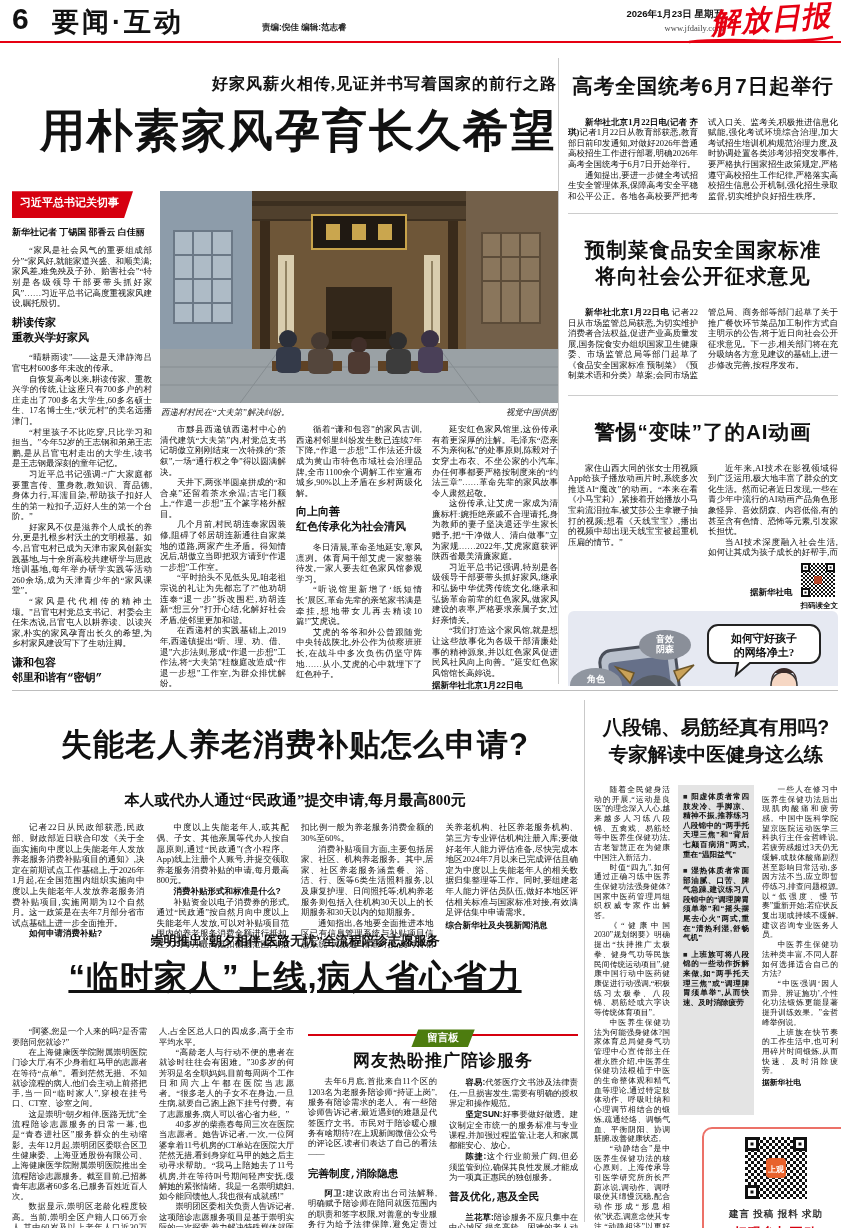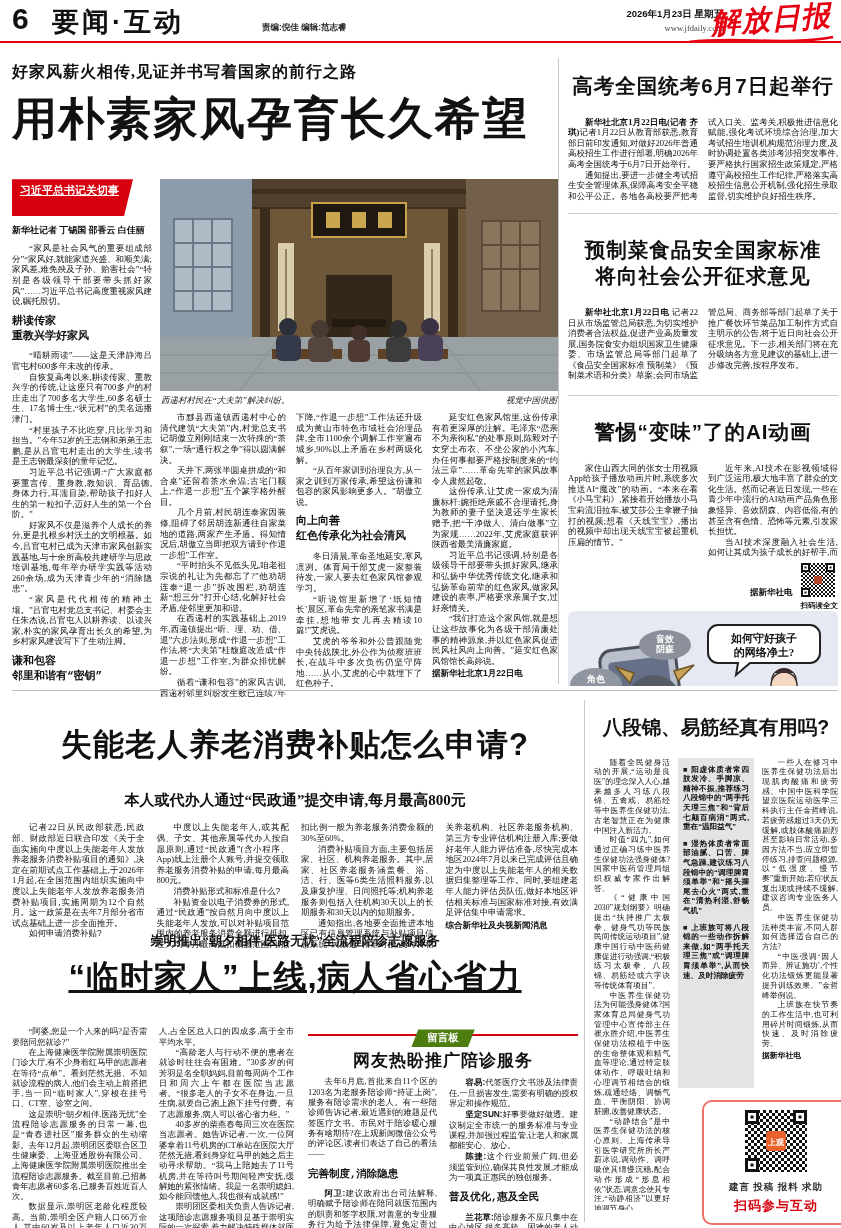--- a/index.html
+++ b/index.html
@@ -17,34 +17,34 @@
   .mh-logo{position:absolute;right:10px;top:0px;font:900 29px "Liberation Serif","DejaVu Serif",serif;
            font-style:italic;color:#e60012;transform:rotate(-4deg);letter-spacing:1px;}
   .mast-rule{position:absolute;left:0;top:41px;width:841px;height:2px;background:#e60012;}
   .swoosh{position:absolute;right:4px;top:33px;}
 
   
   .body p{margin:0;text-indent:2em;text-align:justify;}
   .body{font-size:8.5px;line-height:10.6px;}
   .col-sub{font-family:Liberation Mono, monospace;font-weight:900;font-size:11px;
            line-height:1.35;text-align:center;text-indent:0 !important;white-space:pre-line;margin:7px 0 !important;}
-  .q{font-family:"Liberation Sans","DejaVu Sans",sans-serif;font-weight:400;}
+  .q{font-family:"Liberation Sans","DejaVu Sans",sans-serif;font-weight:700;}
   .dateline{font-family:"Liberation Sans","DejaVu Sans",sans-serif;font-weight:700;text-align:right;text-indent:0 !important;margin-top:2px !important;}
   .comment b{font-family:"Liberation Sans","DejaVu Sans",sans-serif;}
   .hairline-v{position:absolute;width:1px;background:#c9c9c9;}
   .hairline-h{position:absolute;height:1px;background:#bdbdbd;}
 
   
   .lead{position:absolute;left:12px;top:50px;width:545px;height:636px;}
-  .lead-kicker{text-align:left;font:700 16px "Liberation Serif",serif;letter-spacing:1px;margin-top:12px;}
-  .lead-title{text-align:left;font:900 45px "Liberation Sans","DejaVu Sans",sans-serif;letter-spacing:2px;margin-top:6px;}
+  .lead-kicker{text-align:right;font:700 16px "Liberation Serif",serif;letter-spacing:1px;margin-top:24px;}
+  .lead-title{text-align:right;font:900 45px "Liberation Sans","DejaVu Sans",sans-serif;letter-spacing:2px;margin-top:6px;}
   .lead-row{display:flex;gap:8px;margin-top:12px;}
   .lead-c1{width:140px;flex:none;height:538px;overflow:hidden;}
   .lead-badge{display:inline-block;background:#d6000f;color:#fff;font:700 11px "Liberation Sans",sans-serif;
-              padding:4px 14px 18px 8px;clip-path:polygon(0 0,100% 0,calc(100% - 9px) 100%,0 100%);text-decoration:underline;}
+              padding:4px 14px 8px 8px;clip-path:polygon(0 0,100% 0,calc(100% - 9px) 100%,0 100%);}
   .lead-byline{font:700 9px "Liberation Serif",serif;margin:8px 0 6px;}
   .lead-right{width:398px;flex:none;}
   .lead-photo{display:block;}
   .lead-cap{display:flex;justify-content:space-between;font:italic 8.5px "Liberation Serif",serif;color:#222;margin:4px 1px 5px;}
   .lead-flow{column-count:3;column-gap:10px;height:292px;overflow:hidden;}
 
   
   .rcol{position:absolute;left:568px;top:50px;width:270px;height:636px;overflow:hidden;}
   .rt{text-align:center;font:900 20.5px "Liberation Sans","DejaVu Sans",sans-serif;letter-spacing:1px;line-height:1.3;}
   .r-art{padding:6px 0 8px;border-bottom:1px solid #ccc;}
@@ -120,21 +120,21 @@
         <span class="lead-badge">习近平总书记关切事</span>
         <div class="lead-byline">新华社记者 丁锡国 邵香云 白佳丽</div>
         <div class="body">
             <p>“家风是社会风气的重要组成部分”“家风好,就能家道兴盛、和顺美满;家风差,难免殃及子孙、贻害社会”“特别是各级领导干部要带头抓好家风”……习近平总书记高度重视家风建设,嘱托殷切。</p>
             <p class="col-sub">耕读传家
 重教兴学好家风</p>
             <p>“晴耕雨读”——这是天津静海吕官屯村600多年未改的传承。</p>
             <p>自恢复高考以来,耕读传家、重教兴学的传统,让这座只有700多户的村庄走出了700多名大学生,60多名硕士生、17名博士生,“状元村”的美名远播津门。</p>
             <p>“村里孩子不比吃穿,只比学习和担当。”今年52岁的王志钢和弟弟王志鹏,是从吕官屯村走出的大学生,读书是王志钢最深刻的童年记忆。</p>
             <p>习近平总书记强调:“广大家庭都要重言传、重身教,教知识、育品德,身体力行,耳濡目染,帮助孩子扣好人生的第一粒扣子,迈好人生的第一个台阶。”</p>
-            <p>好家风不仅是滋养个人成长的养分,更是扎根乡村沃土的文明根基。如今,吕官屯村已成为天津市家风创新实践基地,与十余所高校共建研学与思政培训基地,每年举办研学实践等活动260余场,成为天津青少年的“消除隐患”。</p>
+            <p>好家风不仅是滋养个人成长的养分,更是扎根乡村沃土的文明根基。如今,吕官屯村已成为天津市家风创新实践基地,与十余所高校共建研学与思政培训基地,每年举办研学实践等活动260余场,成为天津青少年的“家风课堂”。</p>
             <p>“家风是代代相传的精神土壤。”吕官屯村党总支书记、村委会主任朱杰说,吕官屯人以耕养读、以读兴家,朴实的家风孕育出长久的希望,为乡村家风建设写下了生动注脚。</p>
             <p class="col-sub">谦和包容
 邻里和谐有“密钥”</p>
           </div>
       </div>
       <div class="lead-right">
 
         <svg class="lead-photo" width="398" height="212" viewBox="0 0 398 212">
           <rect width="398" height="212" fill="#86745e"></rect>
           <rect x="0" y="0" width="398" height="62" fill="#50402d"></rect>
@@ -201,21 +201,20 @@
           <span>西递村村民在“大夫第”解决纠纷。</span>
           <span>视觉中国供图</span>
         </div>
         <div class="body lead-flow">
             <p>市黟县西递镇西递村中心的清代建筑“大夫第”内,村党总支书记胡傲立刚刚结束一次特殊的“茶叙”,一场“通行权之争”得以圆满解决。</p>
             <p>天井下,两张半圆桌拼成的“和合桌”还留着茶水余温;古宅门额上,“作退一步想”五个篆字格外醒目。</p>
             <p>几个月前,村民胡连泰家因装修,阻碍了邻居胡连新通往自家菜地的道路,两家产生矛盾。得知情况后,胡傲立当即把双方请到“作退一步想”工作室。</p>
             <p>“平时抬头不见低头见,咱老祖宗说的礼让为先都忘了?”他劝胡连泰“退一步”拆改围栏,劝胡连新“想三分”打开心结,化解好社会矛盾,使邻里更加和谐。</p>
             <p>在西递村的实践基础上,2019年,西递镇提出“听、理、劝、借、退”六步法则,形成“作退一步想”工作法,将“大夫第”桂馥庭改造成“作退一步想”工作室,为群众排忧解纷。</p>
             <p>循着“谦和包容”的家风古训,西递村邻里纠纷发生数已连续7年下降,“作退一步想”工作法还升级成为黄山市特色市域社会治理品牌,全市1100余个调解工作室遍布城乡,90%以上矛盾在乡村两级化解。</p>
-            <p>“从百年家训到治理良方,从一家之训到万家传承,希望这份谦和包容的家风影响更多人。”胡傲立说。</p>
             <p class="col-sub">向上向善
 红色传承化为社会清风</p>
             <p>冬日清晨,革命圣地延安,寒风凛冽。体育局干部艾虎一家整装待发,一家人要去红色家风馆参观学习。</p>
             <p>“听说馆里新增了‘纸短情长’展区,革命先辈的亲笔家书满是牵挂,想地带女儿再去精读10篇!”艾虎说。</p>
             <p>艾虎的爷爷和外公曾跟随党中央转战陕北,外公作为侦察班班长,在战斗中多次负伤仍坚守阵地……从小,艾虎的心中就埋下了红色种子。</p>
             <p>延安红色家风馆里,这份传承有着更深厚的注解。毛泽东“恋亲不为亲徇私”的处事原则,陈毅对子女穿土布衣、不坐公家的小汽车,办任何事都要严格按制度来的“约法三章”……革命先辈的家风故事令人肃然起敬。</p>
             <p>这份传承,让艾虎一家成为清廉标杆:婉拒绝亲戚不合理请托,身为教师的妻子坚决退还学生家长赠予,把“干净做人、清白做事”立为家规……2022年,艾虎家庭获评陕西省最美清廉家庭。</p>
             <p>习近平总书记强调,特别是各级领导干部要带头抓好家风,继承和弘扬中华优秀传统文化,继承和弘扬革命前辈的红色家风,做家风建设的表率,严格要求亲属子女,过好亲情关。</p>
             <p>“我们打造这个家风馆,就是想让这些故事化为各级干部清廉处事的精神源泉,并以红色家风促进民风社风向上向善。”延安红色家风馆馆长高婷说。</p>
             <p class="dateline">据新华社北京1月22日电</p>
@@ -371,20 +370,21 @@
         <p>补贴资金以电子消费券的形式,通过“民政通”按自然月向中度以上失能老年人发放,可以对补贴项目范围内的养老服务消费金额进行抵扣,在人均每月最高抵扣额度范围内,抵扣比例一般为养老服务消费金额的30%至60%。</p>
         <p>消费补贴项目方面,主要包括居家、社区、机构养老服务。其中,居家、社区养老服务涵盖餐、浴、洁、行、医等6类生活照料服务,以及康复护理、日间照托等;机构养老服务则包括入住机构30天以上的长期服务和30天以内的短期服务。</p>
         <p>通知指出,各地要全面推进本地区已有信息管理系统与补贴项目信息系统“民政通”精准对接,及时将相关养老机构、社区养老服务机构、第三方专业评估机构注册入库;要做好老年人能力评估准备,尽快完成本地区2024年7月以来已完成评估且确定为中度以上失能老年人的相关数据归集整理等工作。同时,要组建老年人能力评估员队伍,做好本地区评估相关标准与国家标准对接,有效满足评估集中申请需求。</p>
         <p class="dateline">综合新华社及央视新闻消息</p>
       </div>
   </section>
 
   <section class="tcm">
     <h2 class="tcm-title">
       <div>八段锦、易筋经真有用吗?</div>
+        <div>专家解读中医健身这么练</div>
     </h2>
     <div class="tcm-bodyrow">
       <div class="body tcm-c1">
           <p>随着全民健身活动的开展,“运动是良医”的理念深入人心,越来越多人习练八段锦、五禽戏、易筋经等中医养生保健功法,古老智慧正在为健康中国注入新活力。</p>
           <p>时值“四九”,如何通过正确习练中医养生保健功法强身健体?国家中医药管理局组织权威专家作出解答。</p>
           <p>《“健康中国2030”规划纲要》明确提出“扶持推广太极拳、健身气功等民族民间传统运动项目”,健康中国行动中医药健康促进行动强调,“积极练习太极拳、八段锦、易筋经或六字诀等传统体育项目”。</p>
           <p>中医养生保健功法为何能强身健体?国家体育总局健身气功管理中心宣传部主任崔永胜介绍,中医养生保健功法根植于中医的生命整体观和精气血等理论,通过特定肢体动作、呼吸吐纳和心理调节相结合的锻炼,疏通经络、调畅气血、平衡阴阳、协调脏腑,改善健康状态。</p>
           <p>“动静结合”是中医养生保健功法的核心原则。上海传承导引医学研究所所长严蔚冰说,调动作、调呼吸使其绵慢沉稳,配合动作形成“形息相依”状态,调意念使其专注,“动静相济”以更好地调节身心。</p>
         </div>
       <div class="tcm-right">

